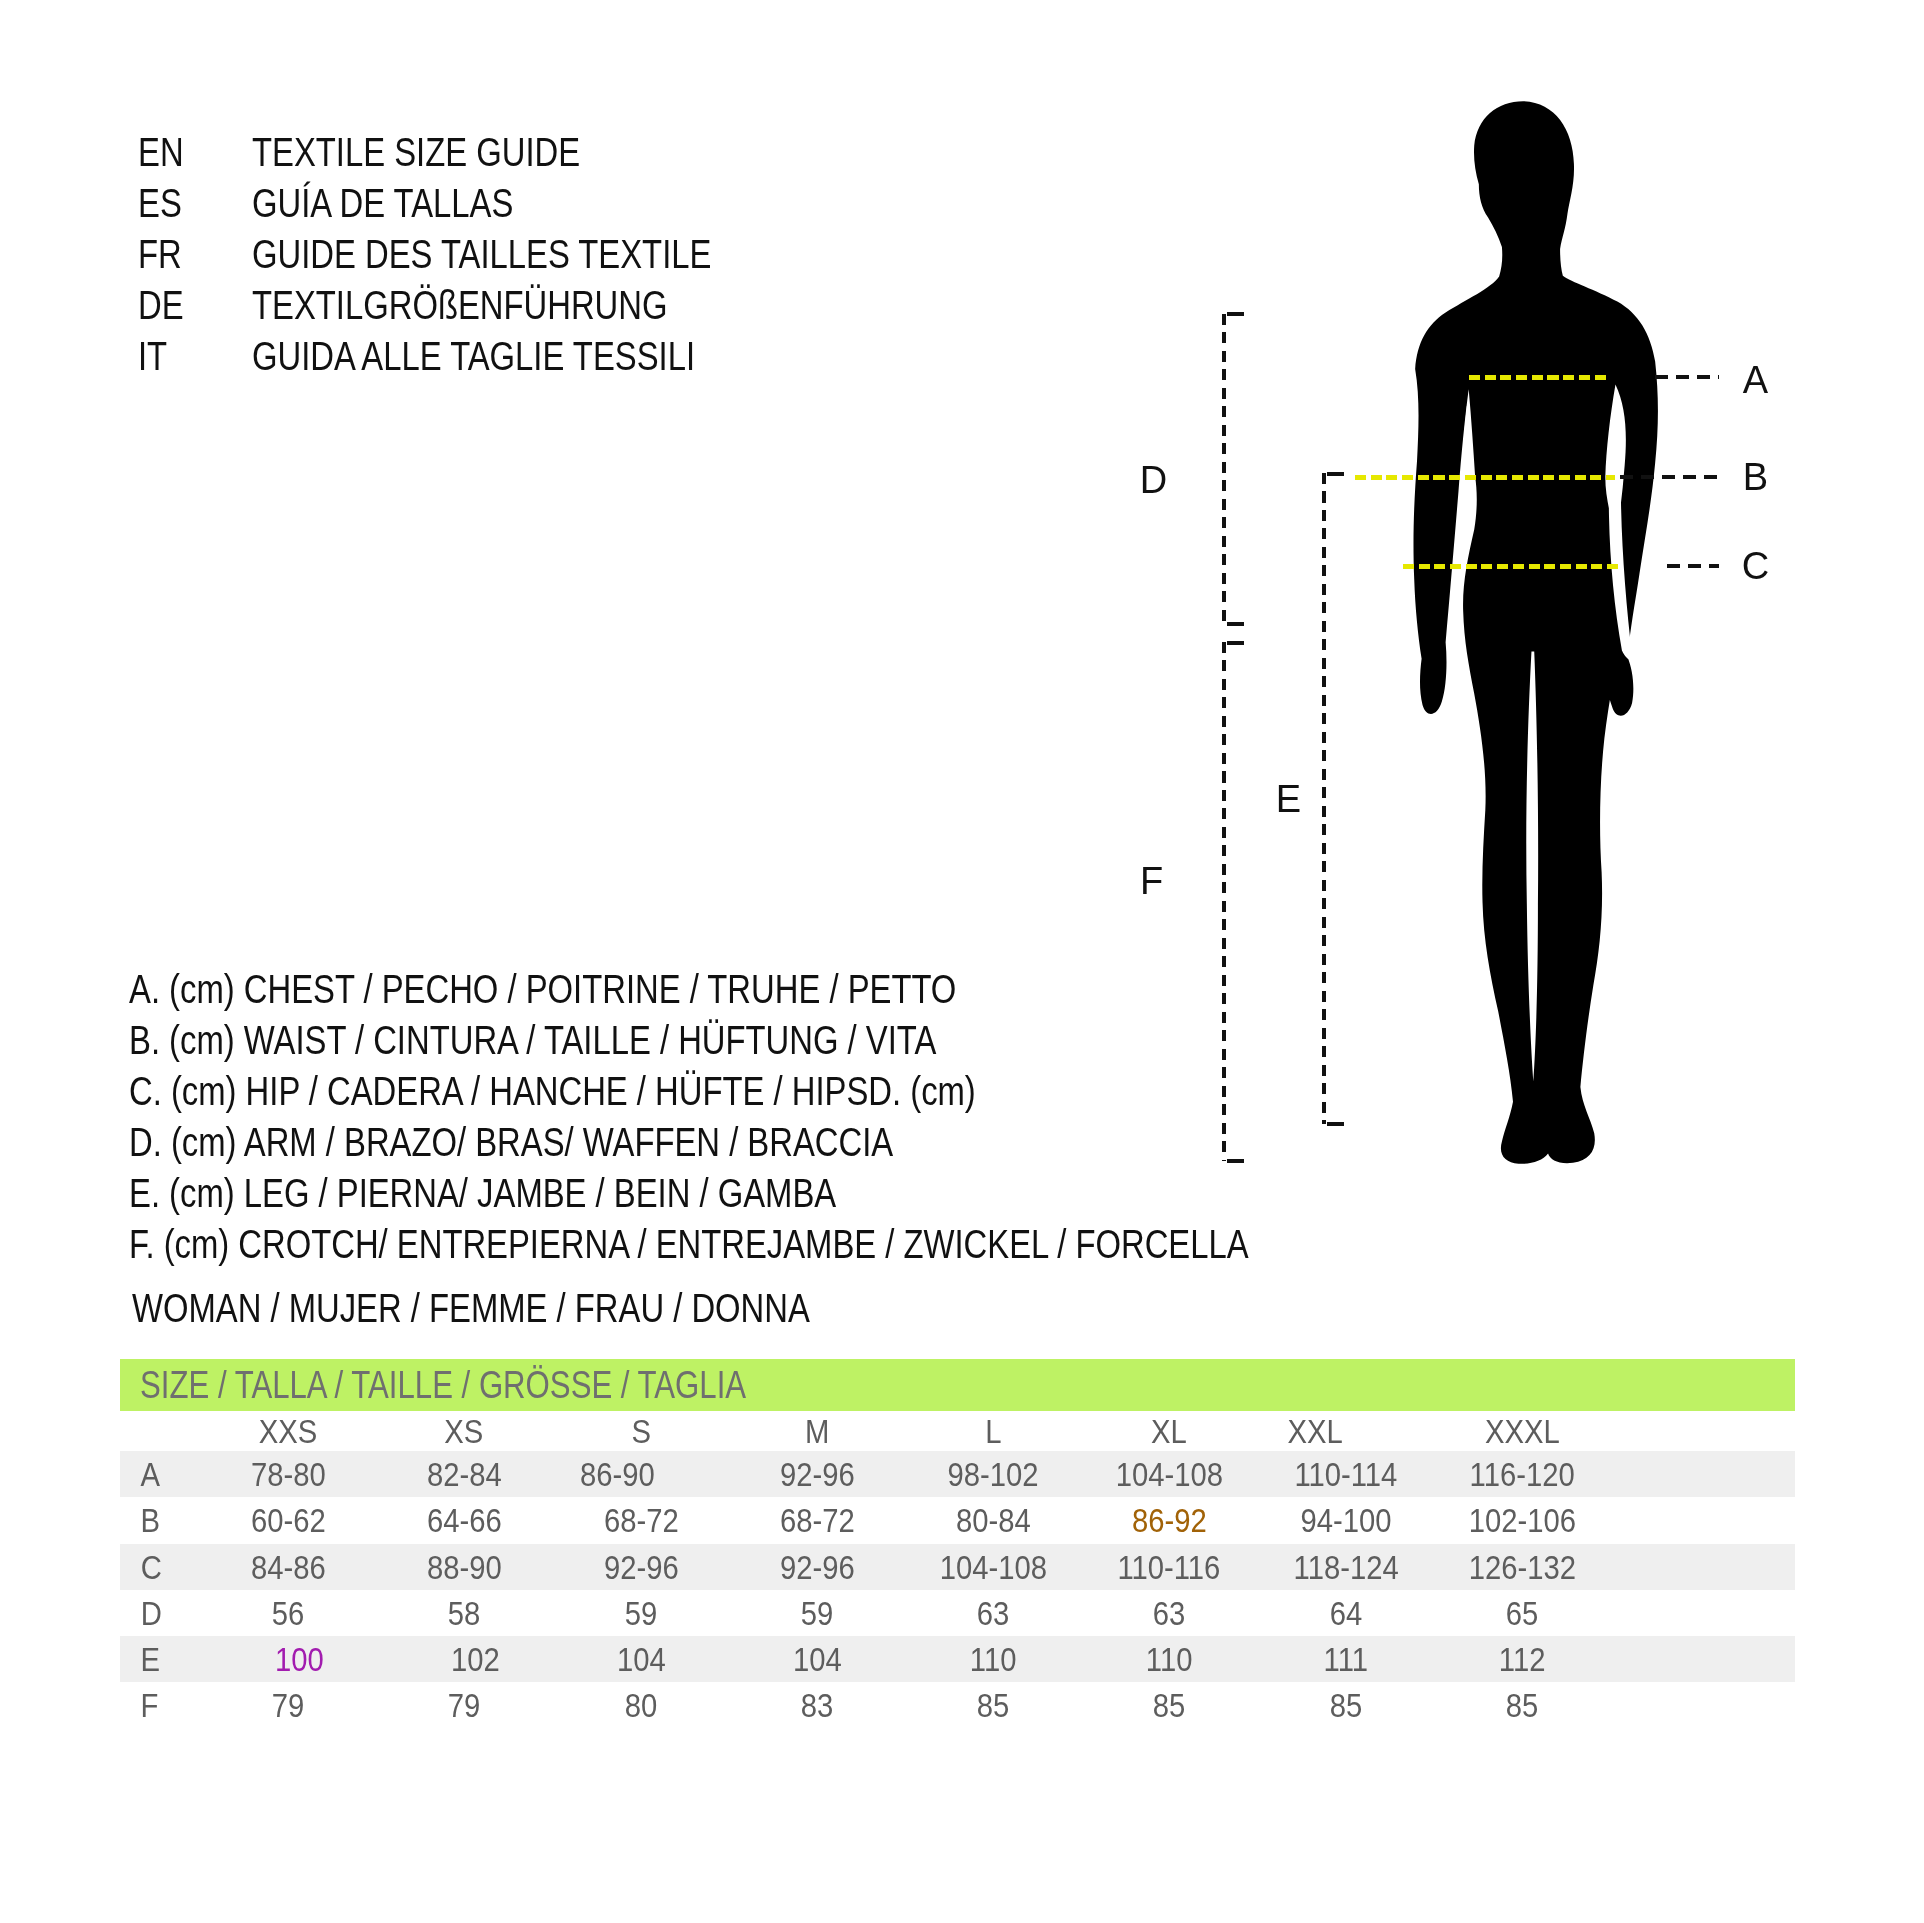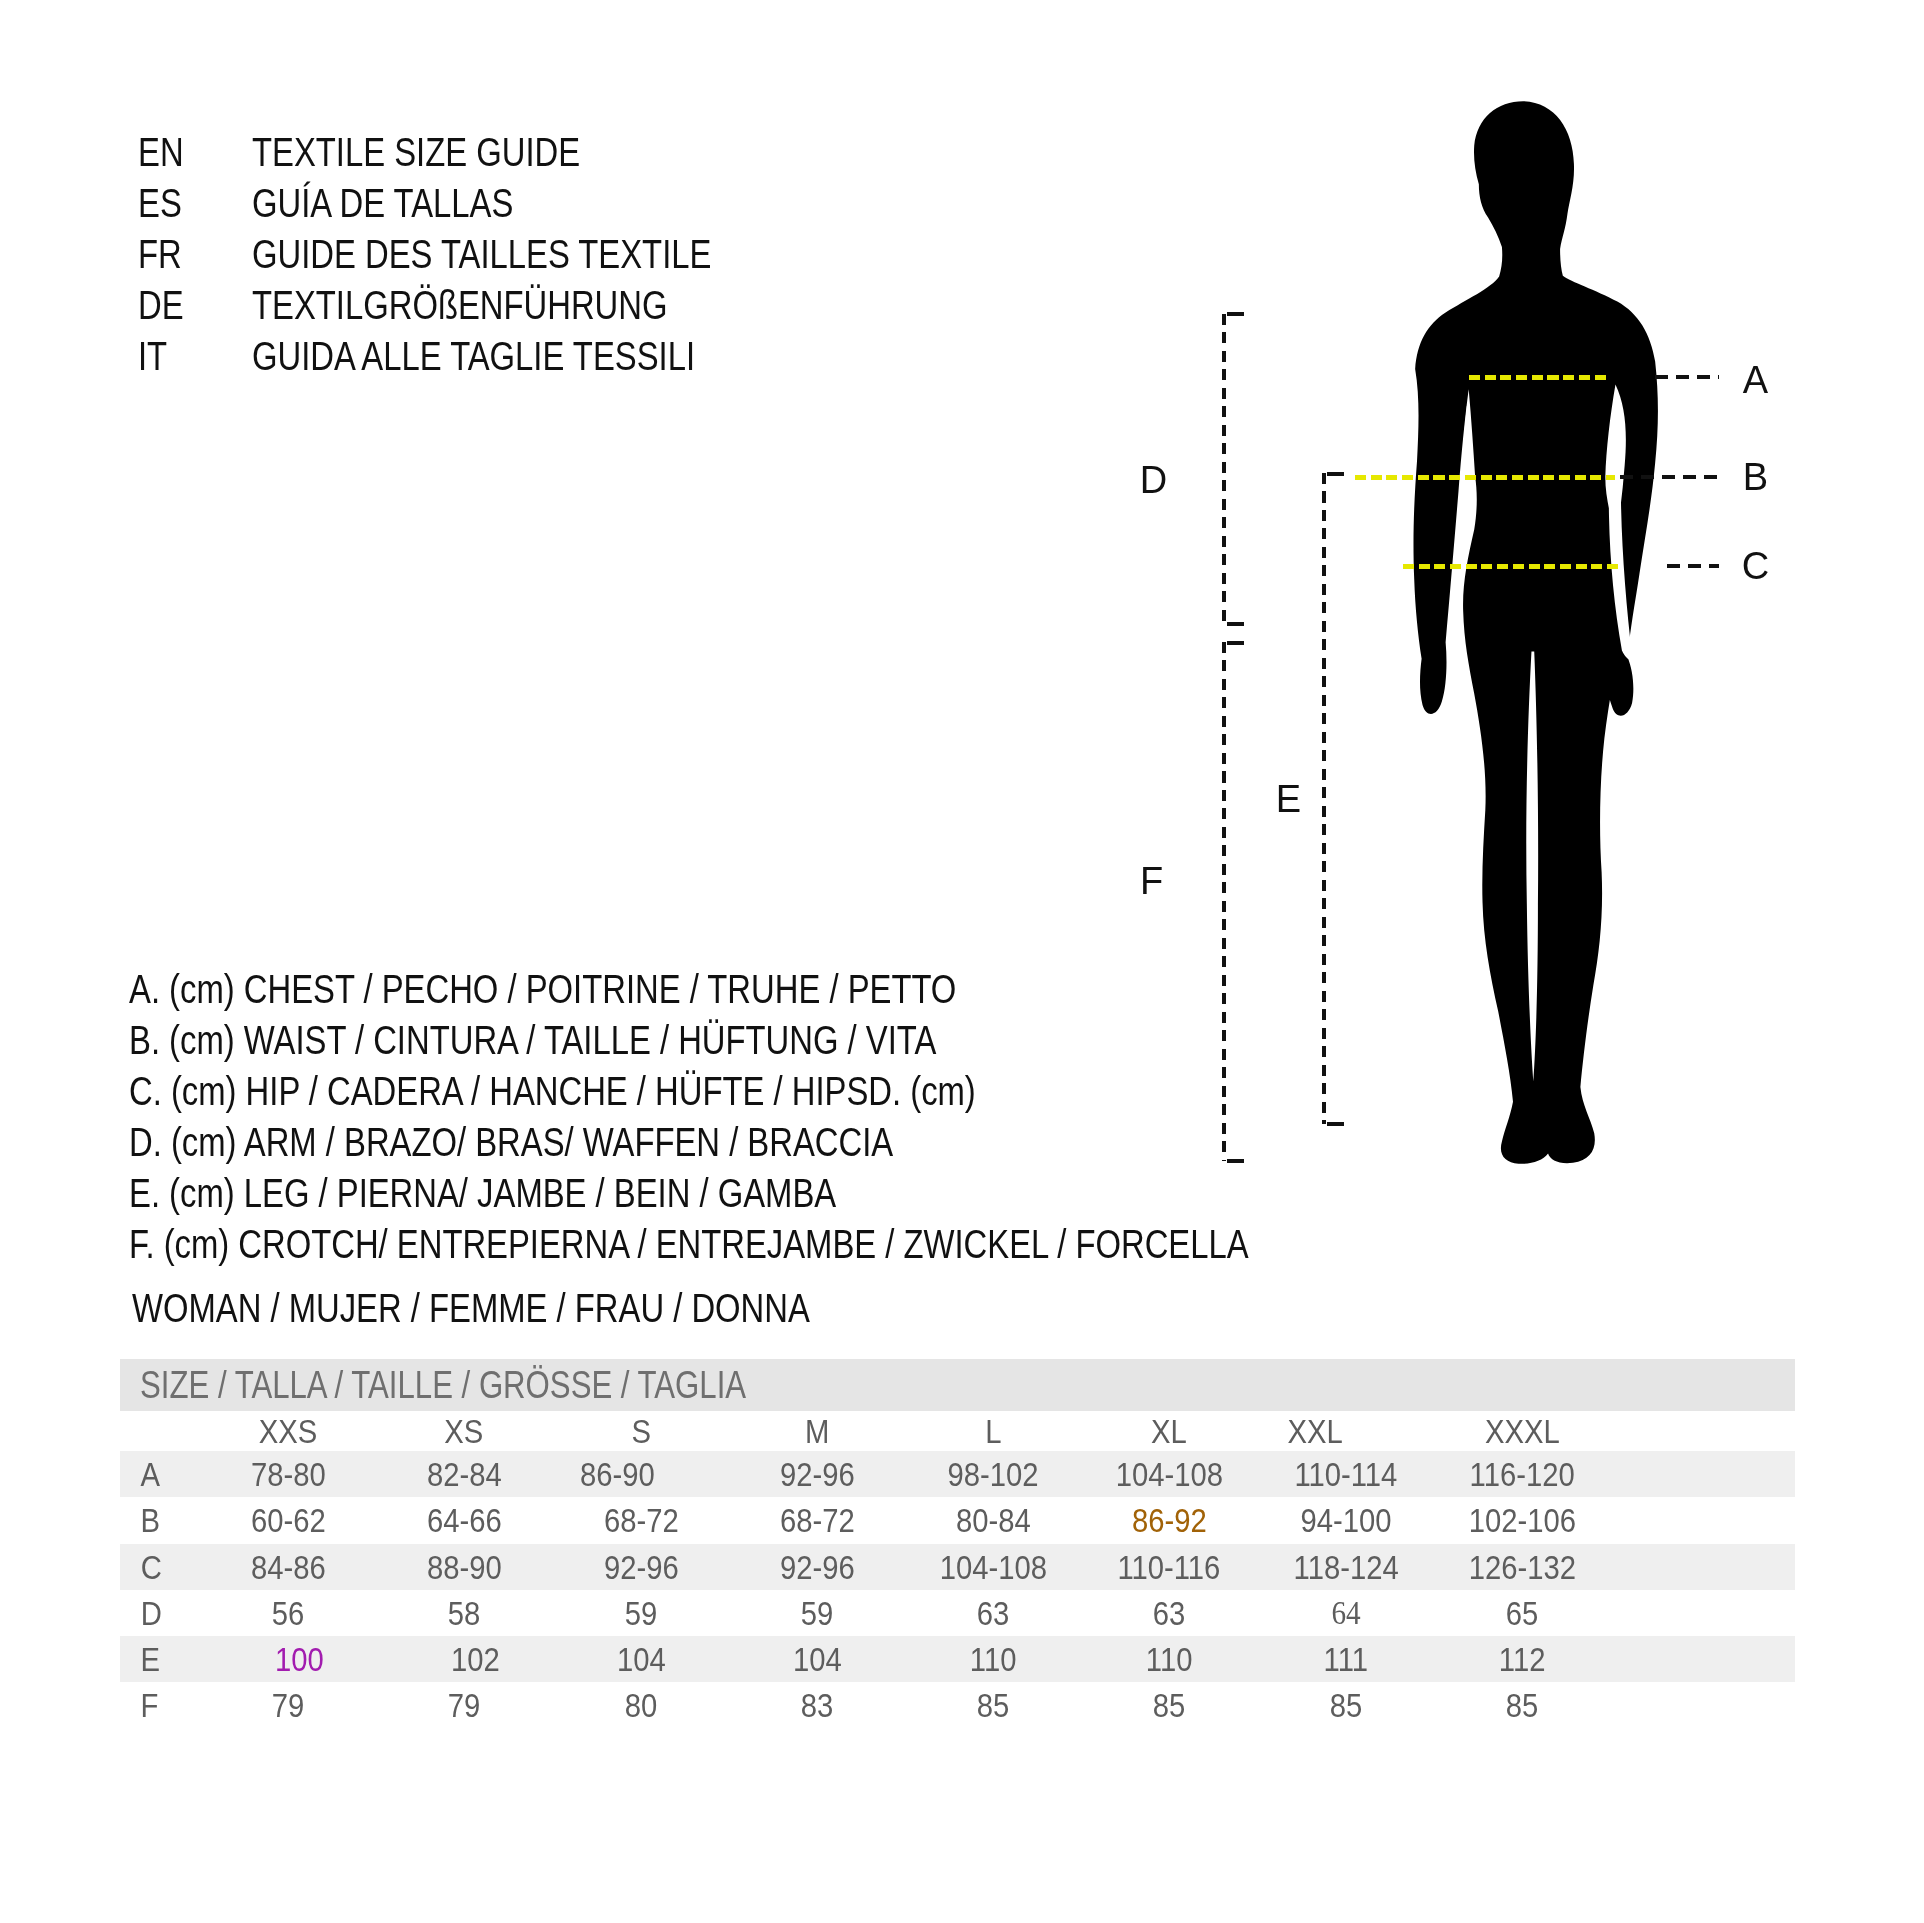--- a/index.html
+++ b/index.html
@@ -156,21 +156,21 @@
       <div class="legend-row"><span class="cx">D. (cm) ARM / BRAZO/ BRAS/ WAFFEN / BRACCIA</span></div>
       <div class="legend-row"><span class="cx">E. (cm) LEG / PIERNA/ JAMBE / BEIN / GAMBA</span></div>
       <div class="legend-row"><span class="cx">F. (cm) CROTCH/ ENTREPIERNA / ENTREJAMBE / ZWICKEL / FORCELLA</span></div>
     </section>
 
   <div class="abs" id="gender">
     <span class="cx">WOMAN / MUJER / FEMME / FRAU / DONNA</span>
   </div>
 
   <section class="abs" id="sizeTable">
-    <div class="size-bar" style="background: #e5e5e5; color: rgb(111, 111, 111);">
+    <div class="size-bar" style="background: #bef264; color: rgb(111, 111, 111);">
       <span class="cx">SIZE / TALLA / TAILLE / GRÖSSE / TAGLIA</span>
     </div>
     <div class="col-head-row" id="colHead">
         <div class="ch-cell" style="left: 83px; color: rgb(93, 93, 93);"><span class="cxc">XXS</span></div>
         <div class="ch-cell" style="left: 259px; color: rgb(93, 93, 93);"><span class="cxc">XS</span></div>
         <div class="ch-cell" style="left: 436px; color: rgb(93, 93, 93);"><span class="cxc">S</span></div>
         <div class="ch-cell" style="left: 612px; color: rgb(93, 93, 93);"><span class="cxc">M</span></div>
         <div class="ch-cell" style="left: 788px; color: rgb(93, 93, 93);"><span class="cxc">L</span></div>
         <div class="ch-cell" style="left: 964px; color: rgb(93, 93, 93);"><span class="cxc">XL</span></div>
         <div class="ch-cell" style="left: 1110px; color: rgb(93, 93, 93);"><span class="cxc">XXL</span></div>
@@ -211,21 +211,21 @@
           <div class="t-cell" style="left: 1317px; color: rgb(93, 93, 93);"><span class="cxc">126-132</span></div>
         </div>
         <div class="t-row" style="top: 231px;">
           <div class="t-label" style="color: rgb(93, 93, 93);"><span class="cxc">D</span></div>
           <div class="t-cell" style="left: 83px; color: rgb(93, 93, 93);"><span class="cxc">56</span></div>
           <div class="t-cell" style="left: 259px; color: rgb(93, 93, 93);"><span class="cxc">58</span></div>
           <div class="t-cell" style="left: 436px; color: rgb(93, 93, 93);"><span class="cxc">59</span></div>
           <div class="t-cell" style="left: 612px; color: rgb(93, 93, 93);"><span class="cxc">59</span></div>
           <div class="t-cell" style="left: 788px; color: rgb(93, 93, 93);"><span class="cxc">63</span></div>
           <div class="t-cell" style="left: 964px; color: rgb(93, 93, 93);"><span class="cxc">63</span></div>
-          <div class="t-cell" style="left: 1141px; color: rgb(93, 93, 93); font-family: Liberation Serif, serif;"><span class="cxc">64</span></div>
+          <div class="t-cell" style="left: 1141px; color: rgb(93, 93, 93);"><span class="cxc">64</span></div>
           <div class="t-cell" style="left: 1317px; color: rgb(93, 93, 93);"><span class="cxc">65</span></div>
         </div>
         <div class="t-row" style="top: 277px; background: rgb(239, 239, 239);">
           <div class="t-label" style="color: rgb(93, 93, 93);"><span class="cxc">E</span></div>
           <div class="t-cell" style="left: 94px; color: #a21caf;"><span class="cxc">100</span></div>
           <div class="t-cell" style="left: 270px; color: rgb(93, 93, 93);"><span class="cxc">102</span></div>
           <div class="t-cell" style="left: 436px; color: rgb(93, 93, 93);"><span class="cxc">104</span></div>
           <div class="t-cell" style="left: 612px; color: rgb(93, 93, 93);"><span class="cxc">104</span></div>
           <div class="t-cell" style="left: 788px; color: rgb(93, 93, 93);"><span class="cxc">110</span></div>
           <div class="t-cell" style="left: 964px; color: rgb(93, 93, 93);"><span class="cxc">110</span></div>

